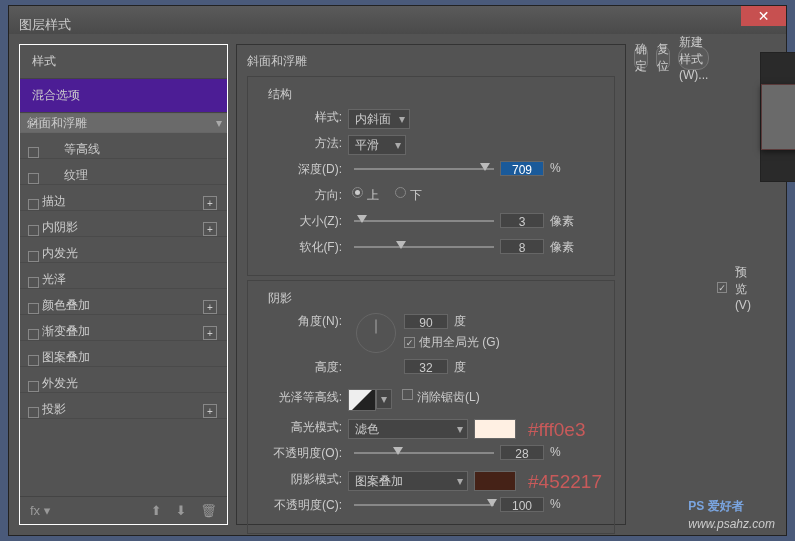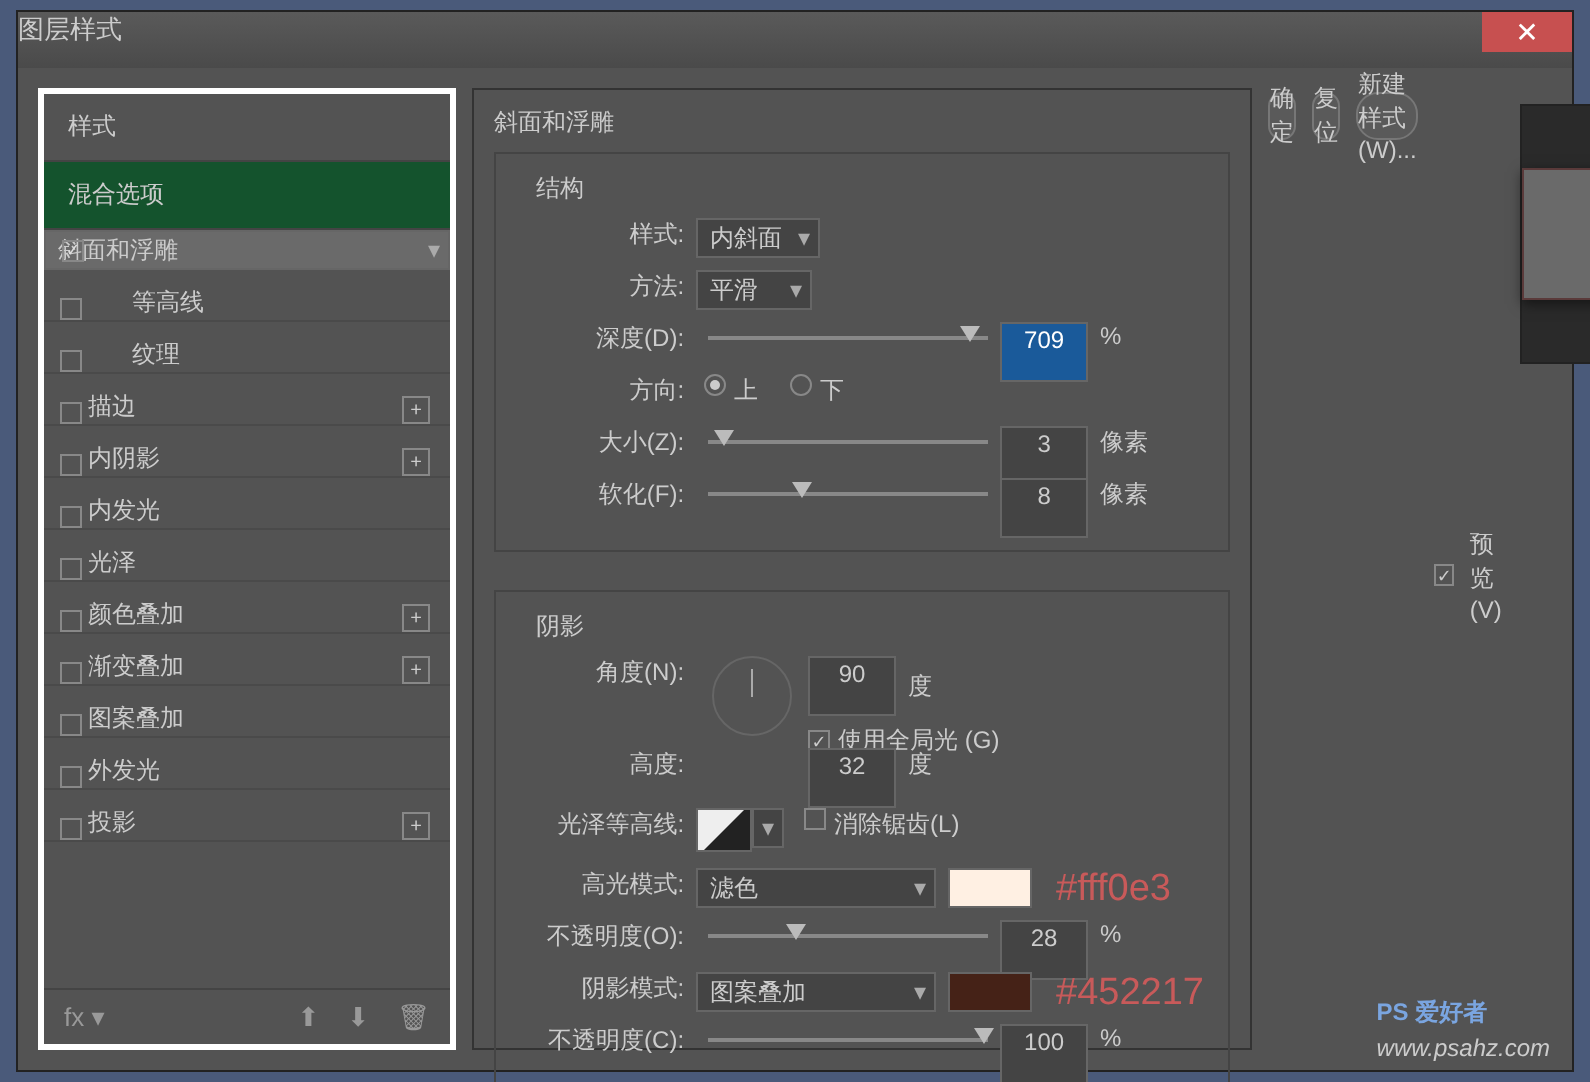--- a/index.html
+++ b/index.html
@@ -1,44 +1,44 @@
 <!DOCTYPE html>
 <html><head>
 <meta charset="utf-8">
 <style>
 *{box-sizing:border-box;margin:0;padding:0;font-family:"Microsoft YaHei",SimSun,Arial,sans-serif;font-size:12px;color:#ccc;-webkit-font-smoothing:antialiased}
 body{background:#4a5a7a;width:795px;height:541px;position:relative;overflow:hidden}
 .dialog{position:absolute;left:8px;top:5px;width:779px;height:531px;background:#535353;border:1px solid #222}
-.titlebar{height:28px;background:linear-gradient(#5a5a5a,#4a4a4a);display:flex;align-items:flex-start;position:relative}
+.titlebar{height:28px;background:linear-gradient(#5a5a5a,#4a4a4a);display:flex;align-items:flex-end;padding-left:10px;position:relative}
 .title{font-size:13px}
 .closebox{position:absolute;right:0;top:0;width:45px;height:20px;background:#c75050;display:flex;align-items:center;justify-content:center;color:#fff;font-size:14px}
 .body{display:flex;padding:10px 12px 10px 10px;gap:8px;height:calc(100% - 28px)}
-.left{width:242px;display:flex;flex-direction:column;border:3px solid #ffffff;background:#535353}
+.left{width:242px;display:flex;flex-direction:column;border:1px solid #ffffff;background:#535353}
 .left-head{padding:8px 12px;border-bottom:1px solid #444}
-.left-sub{padding:8px 12px;background:#14532d;border-bottom:1px solid #444}
+.left-sub{padding:8px 12px;background:#4c1d95;border-bottom:1px solid #444}
 .left-item{height:26px;display:flex;align-items:flex-end;padding:0 10px 0 22px;position:relative;border-bottom:1px solid #4a4a4a}
 .left-item.sel{background:#6a6a6a}
 .left-item.sub{padding-left:44px}
 .chk{width:11px;height:11px;border:1px solid #888;position:absolute;left:8px;display:flex;align-items:center;justify-content:center;font-size:9px;color:#ddd}
 .chk.on::after{content:"✓"}
 .plus{position:absolute;right:10px;width:14px;height:14px;border:1px solid #888;display:flex;align-items:center;justify-content:center;font-size:10px;color:#ccc}
 .left-foot{margin-top:auto;height:28px;border-top:1px solid #444;display:flex;align-items:center;gap:14px;padding:0 10px;color:#999}
 .ico{font-size:13px;color:#999}
 .mid{flex:1;border:1px solid #333;padding:8px 10px}
-.group{border:1px solid #444;padding:10px 12px;margin-bottom:19px}
+.group{border:1px solid #444;padding:10px 12px;margin-bottom:4px}
 .gtitle{margin:-18px 0 6px 4px;display:inline-block;background:#535353;padding:0 4px}
 .sectitle{margin-bottom:6px}
 .row{display:flex;align-items:flex-start;height:24px;margin-bottom:2px}
 .lbl{width:88px;text-align:right;padding-right:6px}
 .sel{background:#444;border:1px solid #666;height:20px;min-width:58px;padding:2px 18px 2px 6px;position:relative;display:inline-flex;align-items:center}
 .sel::after{content:"▾";position:absolute;right:4px;top:2px;color:#aaa}
 .slider{flex:1;height:16px;position:relative;margin:0 6px;max-width:140px}
 .slider .track{position:absolute;left:0;right:0;top:7px;height:2px;background:#888}
 .slider .thumb{position:absolute;top:2px;width:0;height:0;border-left:5px solid transparent;border-right:5px solid transparent;border-top:8px solid #bbb}
-.num{width:44px;height:30px;background:#444;border:1px solid #666;text-align:center;line-height:16px}
+.num{width:44px;height:15px;background:#444;border:1px solid #666;text-align:center;line-height:16px}
 .num.hi{background:#1a5a9a;color:#fff}
 .unit{margin-left:6px;width:28px}
 .radio{width:11px;height:11px;border:1px solid #888;border-radius:50%;display:inline-block;margin:0 4px;position:relative}
 .radio.on::after{content:"";position:absolute;left:2px;top:2px;width:5px;height:5px;background:#ccc;border-radius:50%}
 .minichk{width:11px;height:11px;border:1px solid #888;display:inline-flex;align-items:center;justify-content:center;font-size:9px;margin-right:4px}
 .minichk.on::after{content:"✓"}
 .contour{width:28px;height:22px;background:linear-gradient(135deg,#eee 49%,#222 51%);border:1px solid #666}
 .swatch{width:42px;height:20px;border:1px solid #666}
 .hex{margin-left:12px;color:#c85a5a;font-size:19px}
 .anglew{width:40px;height:40px;border:1px solid #666;border-radius:50%;position:relative;margin:0 8px}

